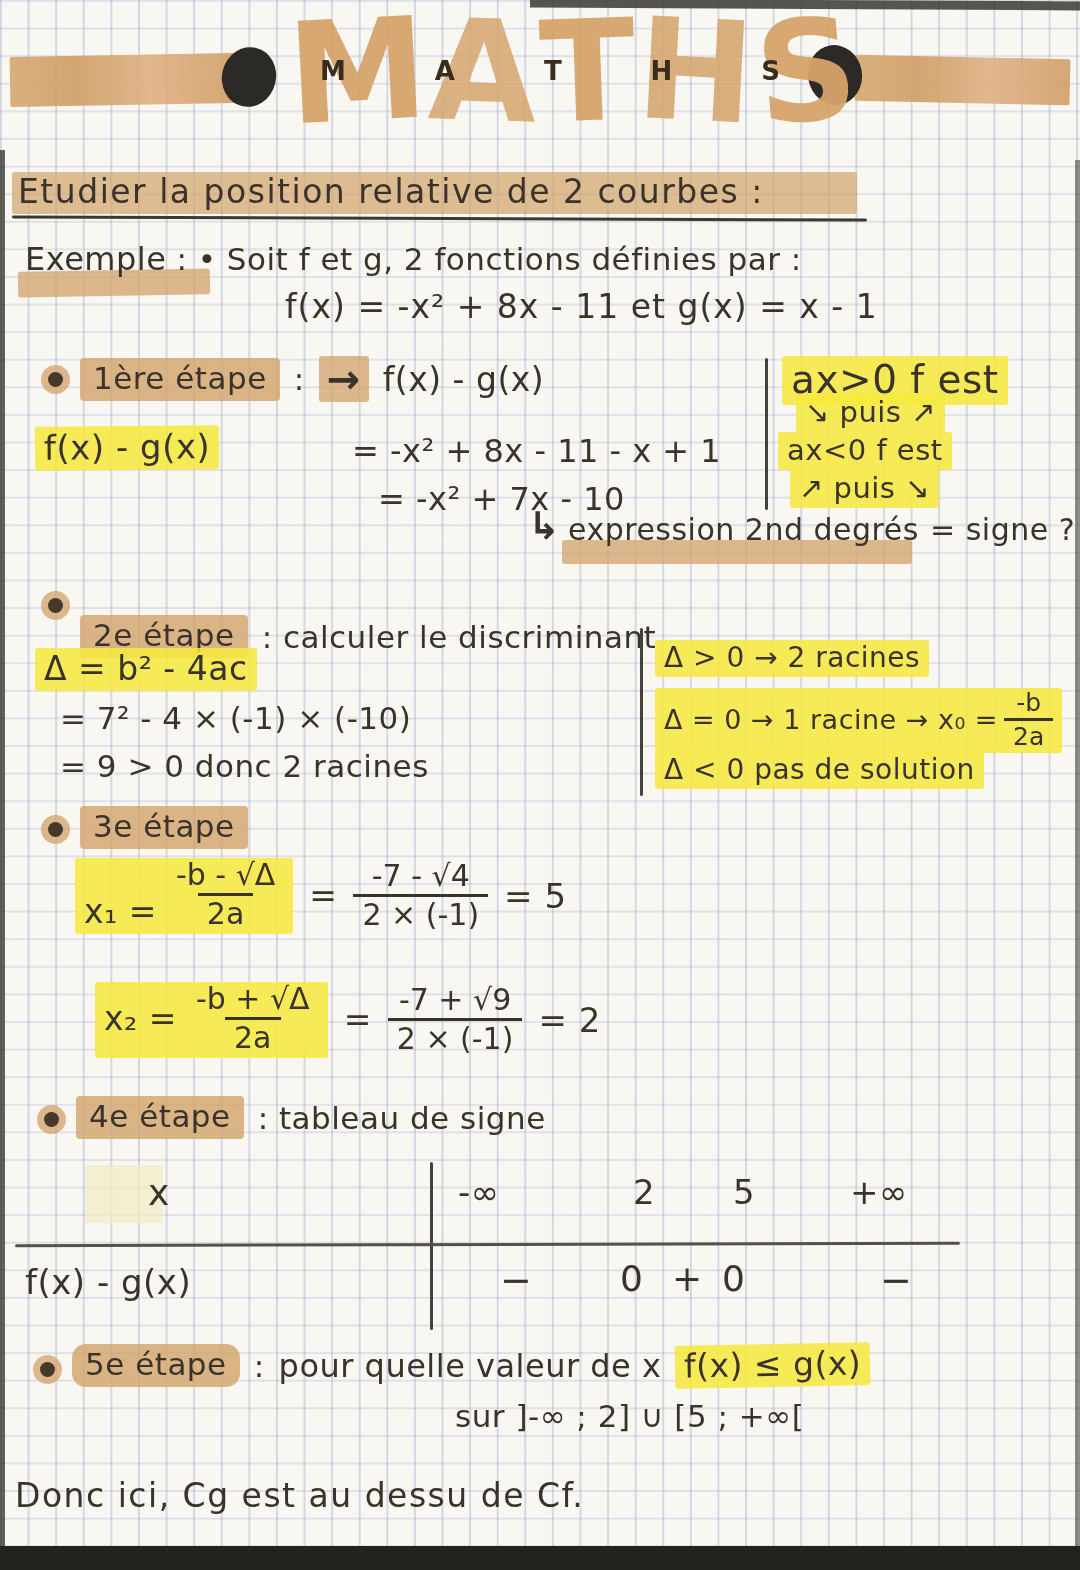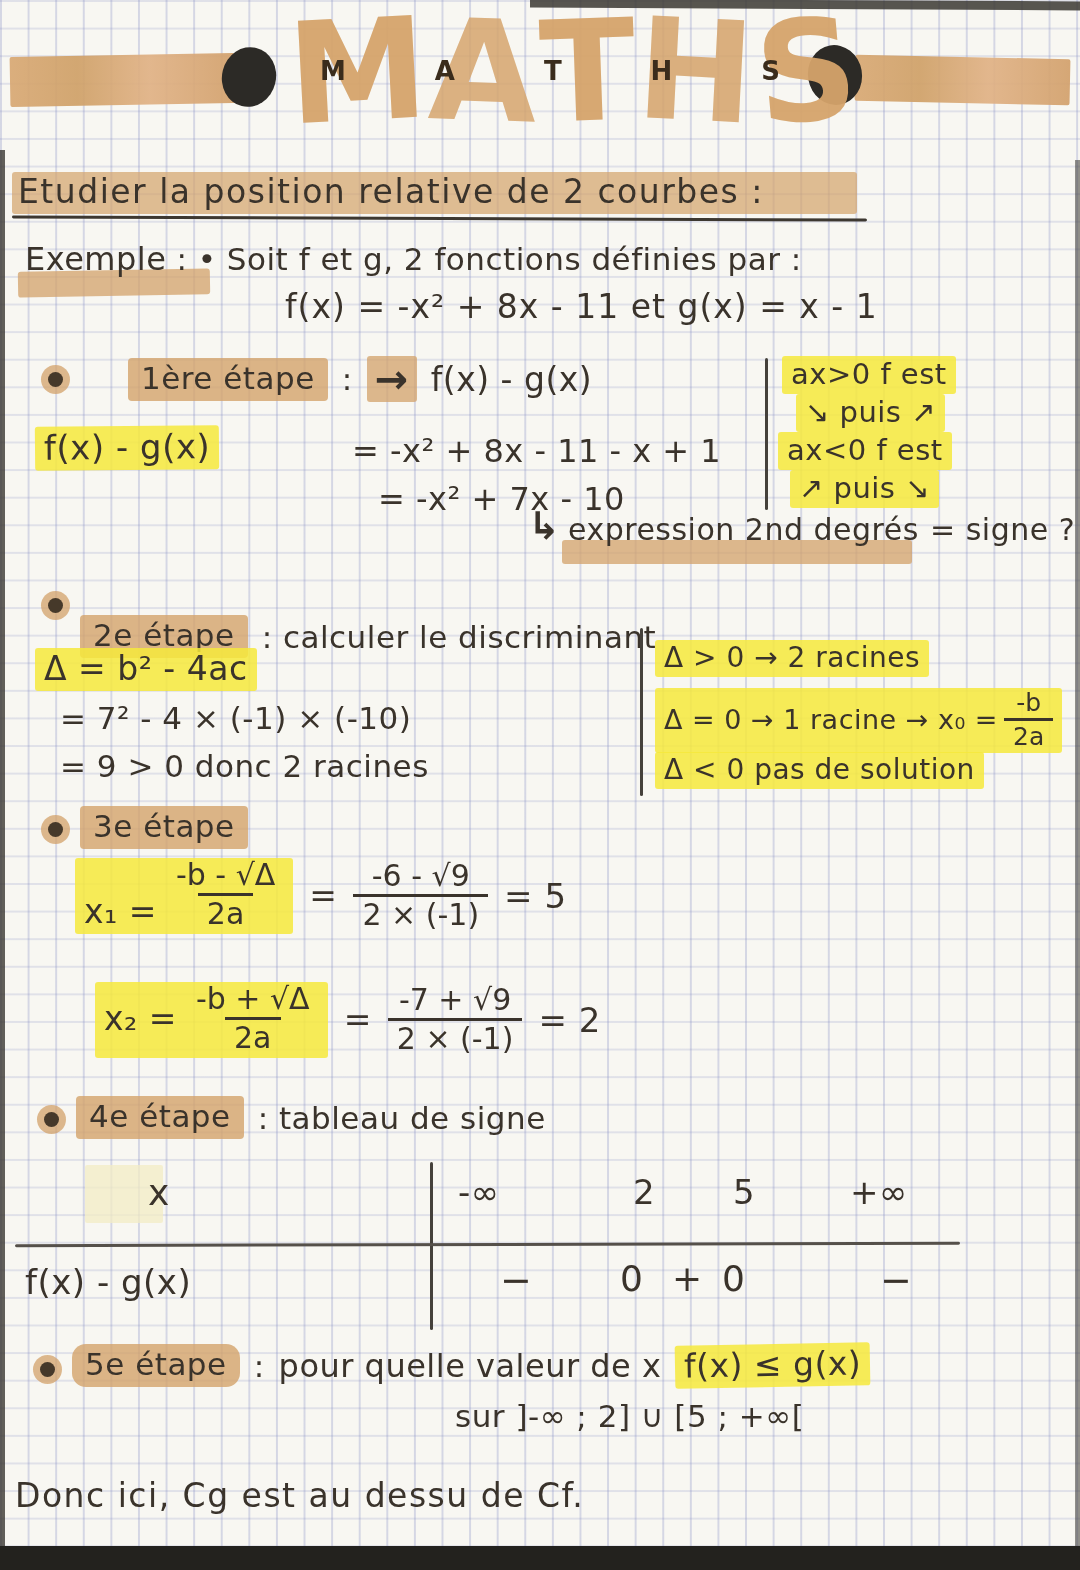--- a/index.html
+++ b/index.html
@@ -65,29 +65,29 @@
   <div class="hline" style="left:12px;top:217px;width:855px;background:#3d3831;transform:rotate(0.2deg);"></div>
 
   <div class="abs" style="left:18px;top:270px;width:192px;height:26px;background:rgba(211,162,106,0.75);border-radius:3px;transform:rotate(-1deg);"></div>
   <div class="row" style="left:25px;top:240px;gap:10px;">
     <span class="hw" style="font-size:32px;">Exemple</span>
     <span class="hw" style="font-size:31px;">: • Soit f et g, 2 fonctions définies par :</span>
   </div>
   <span class="abs hw" style="left:285px;top:287px;font-size:33px;letter-spacing:1px;">f(x) = -x² + 8x - 11   et   g(x) = x - 1</span>
 
   <div class="bullet" style="left:48px;top:372px;"></div>
-  <div class="row" style="left:80px;top:356px;gap:14px;margin-left:48px;">
+  <div class="row" style="left:80px;top:356px;gap:14px;">
     <span class="band hw" style="font-size:31px;">1ère étape</span>
     <span class="hw" style="font-size:31px;">:</span>
     <span class="hw" style="font-size:40px;font-weight:bold;background:rgba(211,162,106,0.75);border-radius:3px;padding:0 8px;">→</span>
     <span class="hw" style="font-size:33px;">f(x) - g(x)</span>
   </div>
 
   <div class="vline" style="left:765px;top:358px;height:152px;"></div>
-  <span class="abs hw hl-y" style="left:782px;top:356px;font-size:29px;">ax&gt;0 f est</span>
+  <span class="abs hw hl-y" style="left:782px;top:356px;font-size:39px;">ax&gt;0 f est</span>
   <span class="abs hw hl-y" style="left:796px;top:394px;font-size:29px;">↘ puis ↗</span>
   <span class="abs hw hl-y" style="left:778px;top:432px;font-size:29px;">ax&lt;0 f est</span>
   <span class="abs hw hl-y" style="left:790px;top:470px;font-size:29px;">↗ puis ↘</span>
 
   <span class="abs hw hl-y" style="left:35px;top:426px;font-size:34px;transform:rotate(-0.5deg);">f(x) - g(x)</span>
   <span class="abs hw" style="left:352px;top:432px;font-size:32px;">= -x² + 8x - 11 - x + 1</span>
   <span class="abs hw" style="left:378px;top:480px;font-size:32px;">= -x² + 7x - 10</span>
 
   <span class="abs hw" style="left:528px;top:504px;font-size:38px;font-weight:bold;">↳</span>
   <div class="abs" style="left:562px;top:540px;width:350px;height:24px;background:rgba(211,162,106,0.75);border-radius:3px;"></div>
@@ -123,21 +123,21 @@
   <div class="row" style="left:75px;top:858px;gap:16px;">
     <span class="row hl-y" style="position:static;gap:10px;align-items:flex-end;">
       <span class="hw" style="font-size:33px;">x₁ =</span>
       <span class="frac" style="font-size:30px;">
         <span class="num">-b - √Δ</span>
         <span class="den">2a</span>
       </span>
     </span>
     <span class="hw" style="font-size:33px;">=</span>
     <span class="frac" style="font-size:30px;">
-      <span class="num">-6 - √9</span>
+      <span class="num">-7 - √4</span>
       <span class="den">2 × (-1)</span>
     </span>
     <span class="hw" style="font-size:34px;">= 5</span>
   </div>
 
   <div class="row" style="left:95px;top:982px;gap:16px;">
     <span class="row hl-y" style="position:static;gap:10px;">
       <span class="hw" style="font-size:33px;">x₂ =</span>
       <span class="frac" style="font-size:30px;">
         <span class="num">-b + √Δ</span>

